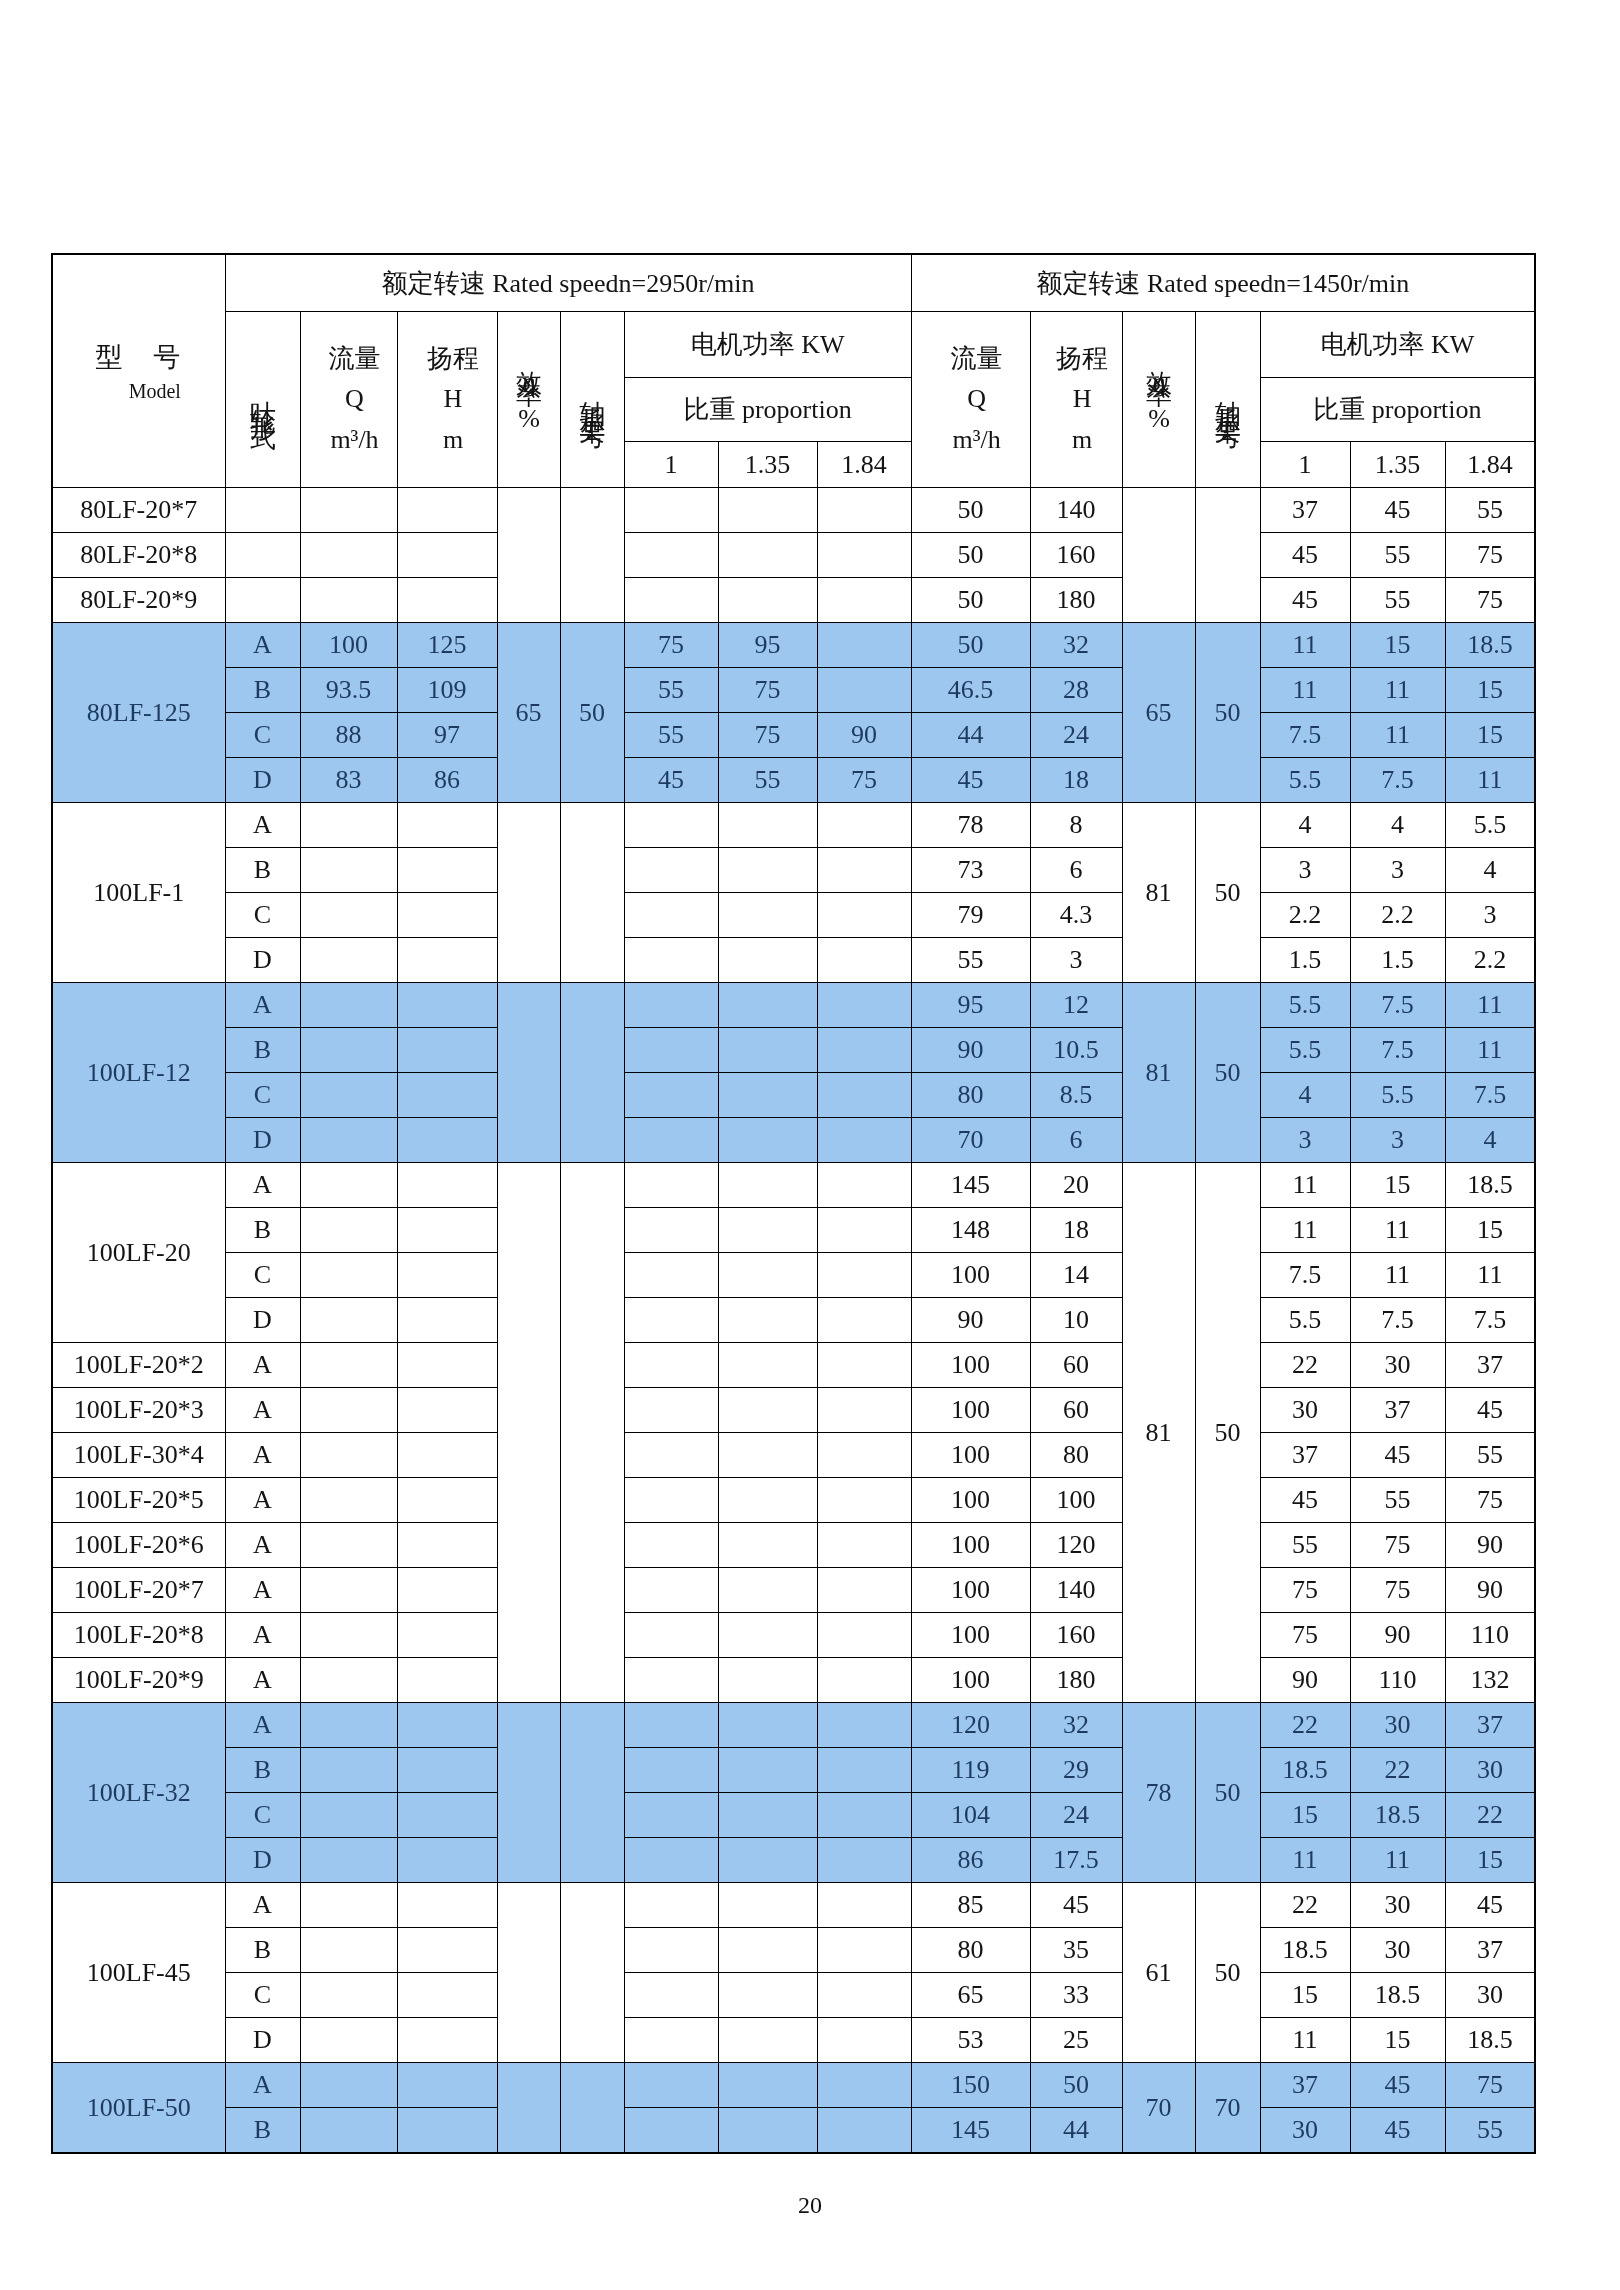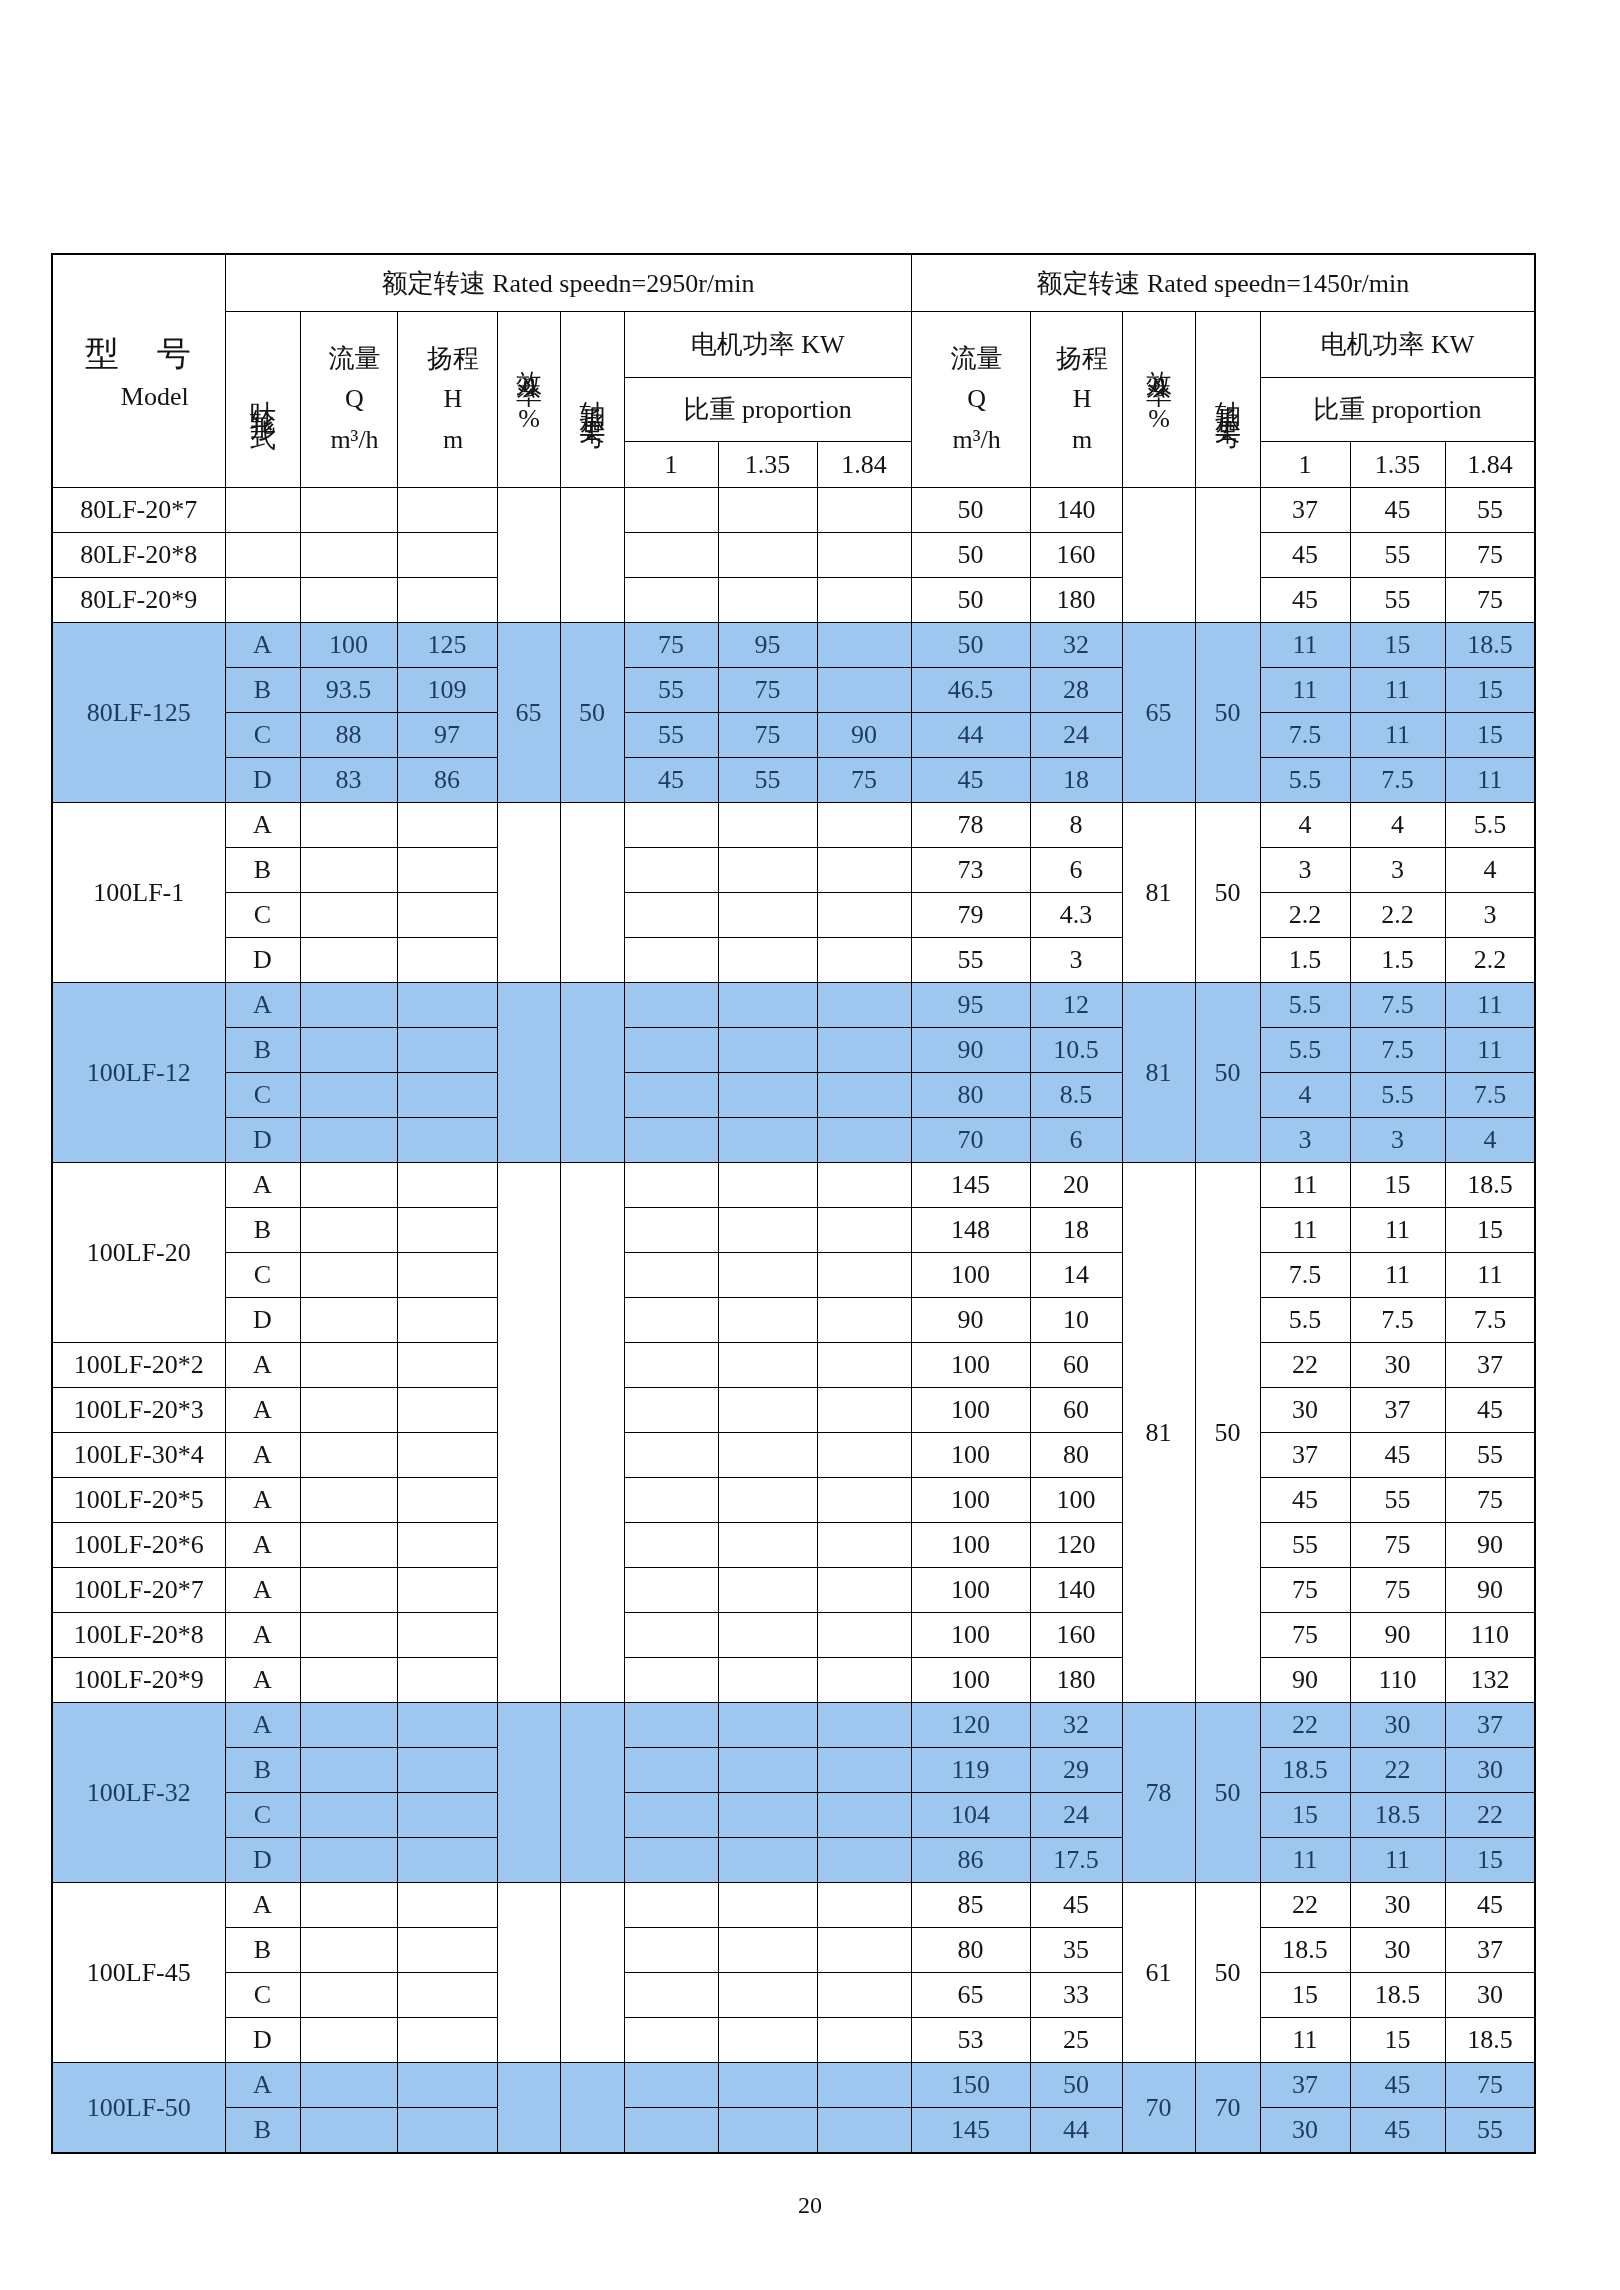--- a/index.html
+++ b/index.html
@@ -25,22 +25,22 @@
     padding:0;
     overflow:hidden;
     font-weight:normal;
   }
   #spec th{border-width:1.8px;font-size:26px;}
   tr.h-band th{height:56px;font-size:28px;font-weight:bold;}
   tr.h-main th{height:65px;}
   tr.h-prop th{height:63px;}
   tr.h-nums th{height:45px;}
   #spec tbody td{height:44px;font-size:26px;}
-  .model-zh{font-size:34px;letter-spacing:1.8px;}
-  .model-en{font-size:26px;margin-top:5px;padding-left:32px;}
+  .model-zh{font-size:27px;letter-spacing:1.8px;}
+  .model-en{font-size:20px;margin-top:5px;padding-left:32px;}
   .vtext{
     display:inline-block;
     writing-mode:vertical-rl;
     text-orientation:upright;
     line-height:1;
     letter-spacing:8px;
     font-size:26px;
   }
   .stack3 div{line-height:1.55;padding-left:12px;}
   tr.blue td{background:var(--hl,#9dc7ee);color:var(--hl-text,#1e3a5f);}

